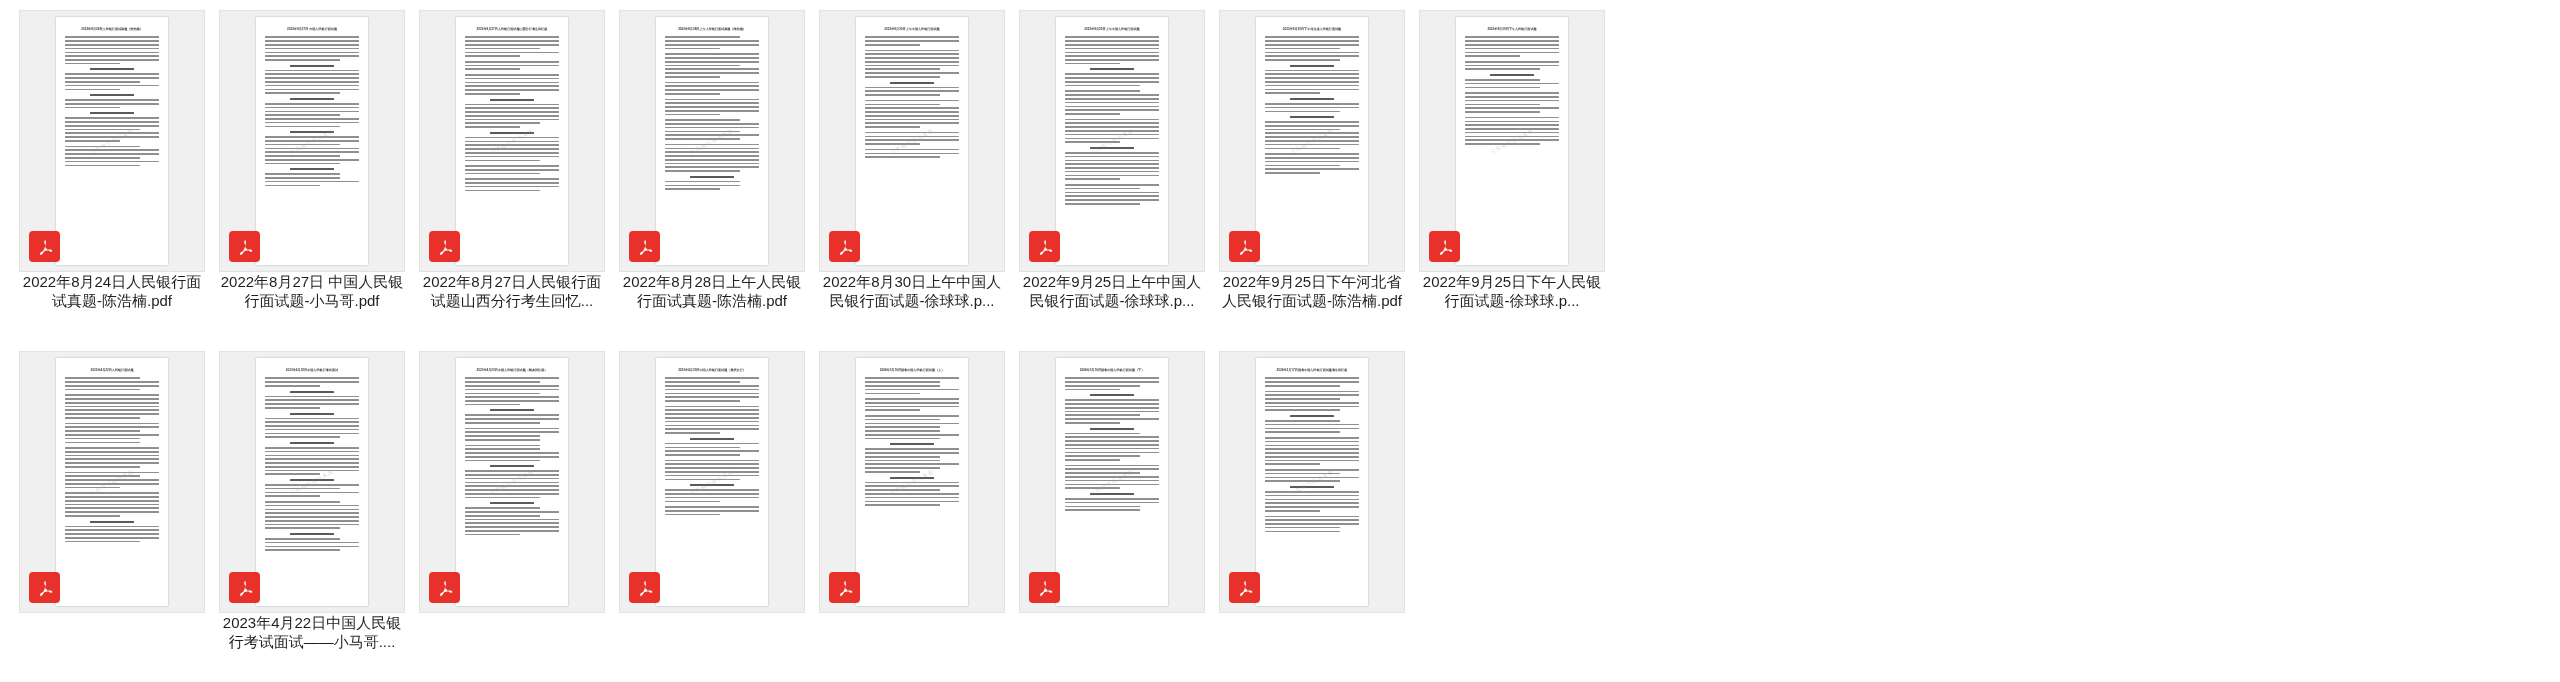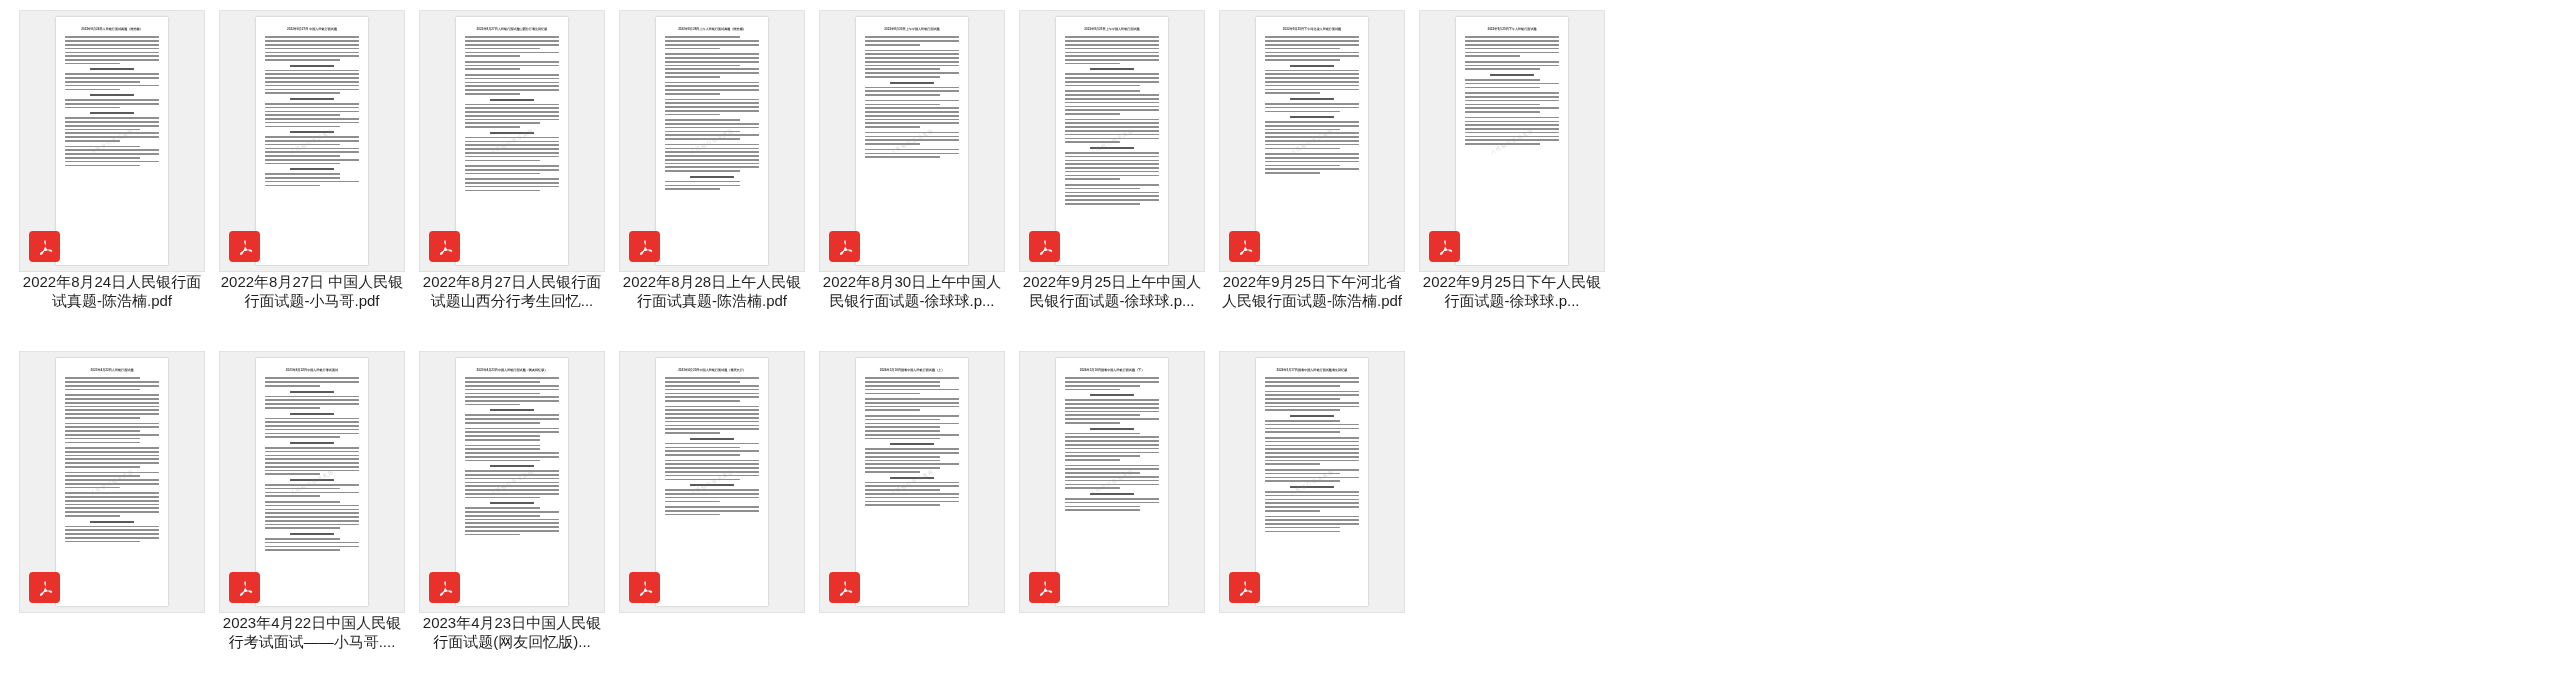--- a/index.html
+++ b/index.html
@@ -816,21 +816,20 @@
           </div>
         <div class="watermark">人民银行面试真题</div>
       </div>
       <div class="pdf-badge">
           <svg width="18" height="20" viewBox="0 0 18 20">
   <path d="M12 1 H3 A2 2 0 0 0 1 3 V17 A2 2 0 0 0 3 19 H15 A2 2 0 0 0 17 17 V6 Z" fill="#ffffff" opacity="0.0"></path>
   <path d="M9.2 3.2c-.9 0-1.1 1.3-.8 2.6.2.9.6 2 .9 3-.6 1.9-1.4 4-2.2 5.3-1.6.7-3 1.6-3.2 2.7-.1.6.3 1.1 1 1.1 1.2 0 2.3-1.7 3.3-3.6 1.2-.4 2.6-.8 3.9-1 1.1.9 2.3 1.5 3 1.5.8 0 1.2-.5 1.1-1.1-.1-.9-1.3-1.2-2.6-1.2-.6 0-1.3.1-2 .2-1-.8-1.9-1.9-2.5-3 .3-1.1.6-2.2.7-3.1.2-1.4 0-3.4-.6-3.4z" fill="#ffffff"></path>
 </svg>
         </div>
     </div>
-    <div class="file-label">2023年4月23日中国人民银行面试题(网友回忆版)...</div>
   </div>
     <div class="file-cell">
     <div class="thumb-wrap">
       <div class="page">
         <div class="page-title">2023年4月23日中国人民银行面试题（重庆支行）</div>
         <div class="para">
             <div class="line full"></div>
             <div class="line med"></div>
             <div class="line full"></div>
             <div class="line full"></div>

